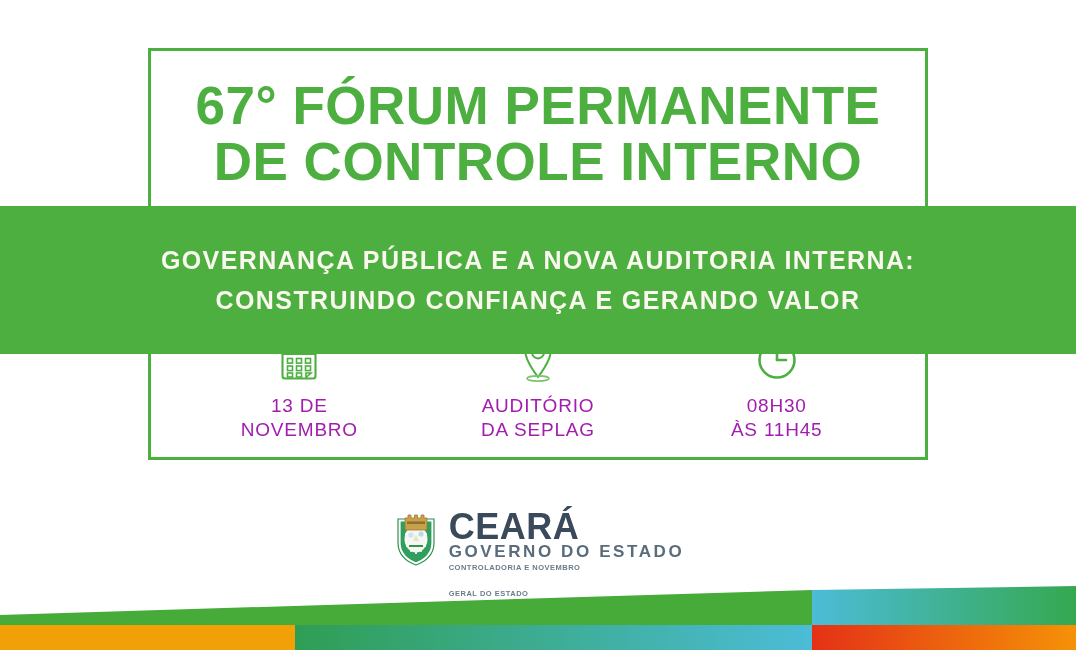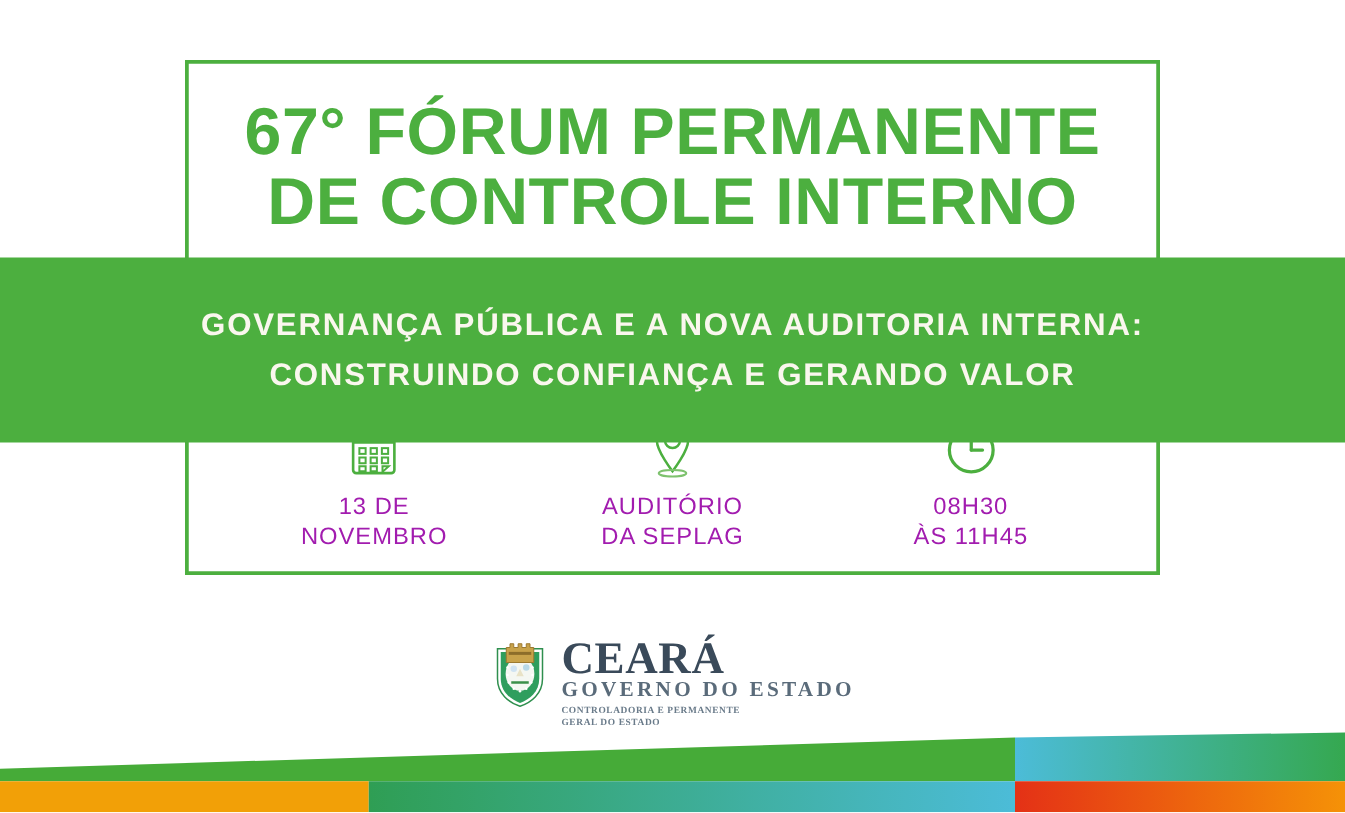--- a/index.html
+++ b/index.html
@@ -115,21 +115,20 @@
     top: 505px;
     width: 1076px;
     display: flex;
     justify-content: center;
     align-items: flex-start;
     z-index: 3;
   }
   .logo-inner {
     display: flex;
     align-items: flex-start;
-    font-family: Liberation Serif, serif;
   }
   .logo-text {
     margin-left: 9px;
     padding-top: 5px;
   }
   .logo-ceara {
     color: #3a4a5a;
     font-size: 36px;
     line-height: 33px;
     font-weight: bold;
@@ -253,22 +252,22 @@
           <circle cx="34" cy="35" r="1" fill="#ffffff"></circle>
           <circle cx="33" cy="41" r="1" fill="#ffffff"></circle>
           <circle cx="19" cy="46" r="1" fill="#ffffff"></circle>
           <circle cx="24" cy="48" r="1" fill="#ffffff"></circle>
           <circle cx="29" cy="46" r="1" fill="#ffffff"></circle>
         </svg>
       </div>
       <div class="logo-text">
         <div class="logo-ceara">CEARÁ</div>
         <div class="logo-gov">GOVERNO DO ESTADO</div>
-        <div class="logo-sub">CONTROLADORIA E PERMANENTE</div>
-        <div class="logo-sub" style="margin-top:0">GERAL DO ESTADO</div>
+        <div class="logo-sub">CONTROLADORIA E NOVEMBRO</div>
+        <div class="logo-sub" style="margin-top:16px">GERAL DO ESTADO</div>
       </div>
     </div>
   </div>
 
   <div class="stripes">
     <svg width="1076" height="65" viewBox="0 0 1076 65">
       <defs>
         <linearGradient id="gA" x1="0" y1="0" x2="1" y2="0">
           <stop offset="0%" stop-color="#2f9e54"></stop>
           <stop offset="100%" stop-color="#4cbcd8"></stop>

